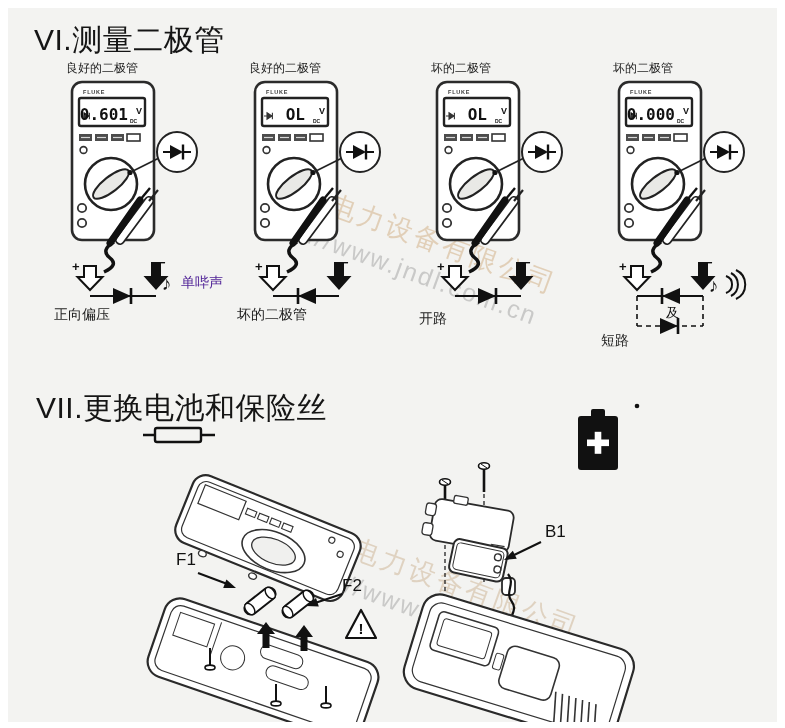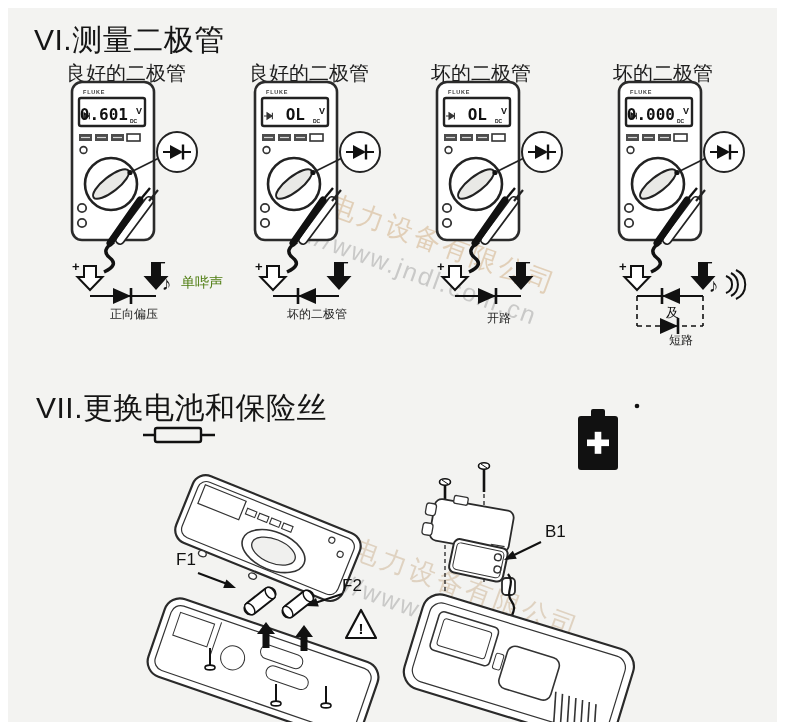--- a/index.html
+++ b/index.html
@@ -12,24 +12,24 @@
   .panel{position:absolute;left:8px;width:769px;background:#f3f3f1;}
   .panel-top{top:8px;height:392px;}
   .panel-bottom{top:382px;height:340px;text-align:right;}
   .section-heading{
     position:absolute;margin:0;font-size:30px;font-weight:500;color:#151515;
     letter-spacing:0.5px;white-space:nowrap;
   }
   .heading-vi{left:26px;top:12px;}
   .heading-vii{left:28px;top:6px;}
   .dcol{position:absolute;top:52px;width:185px;height:305px;}
-  .dlabel{position:absolute;top:0;left:16px;font-size:20px;color:#1e1e1e;white-space:nowrap;}
+  .dlabel{position:absolute;top:0;left:16px;font-size:12px;color:#1e1e1e;white-space:nowrap;}
   .msvg{position:absolute;top:20px;left:0;}
-  .clabel{position:absolute;left:24px;width:120px;text-align:center;font-size:12px;color:#1e1e1e;}
-  .beep-label{position:absolute;font-size:14px;color:#4d7c0f;white-space:nowrap;}
+  .clabel{position:absolute;left:4px;width:120px;text-align:left;font-size:14px;color:#1e1e1e;}
+  .beep-label{position:absolute;font-size:14px;color:#4c1d95;white-space:nowrap;}
   .watermark{
     position:absolute;transform:rotate(20deg);transform-origin:left top;
     font-size:27px;letter-spacing:3px;line-height:36px;white-space:nowrap;
     pointer-events:none;
   }
   .wm-company{color:rgba(198,150,92,0.38);}
   .wm-url{color:rgba(150,150,150,0.45);font-size:25px;letter-spacing:2px;}
   .wm-bottom .wm-company{color:rgba(185,148,100,0.34);}
   svg text{font-family:"Liberation Sans","DejaVu Sans",sans-serif;}
   .brand-text{font-size:5.5px;font-weight:bold;letter-spacing:0.8px;fill:#3a3a3a;}

